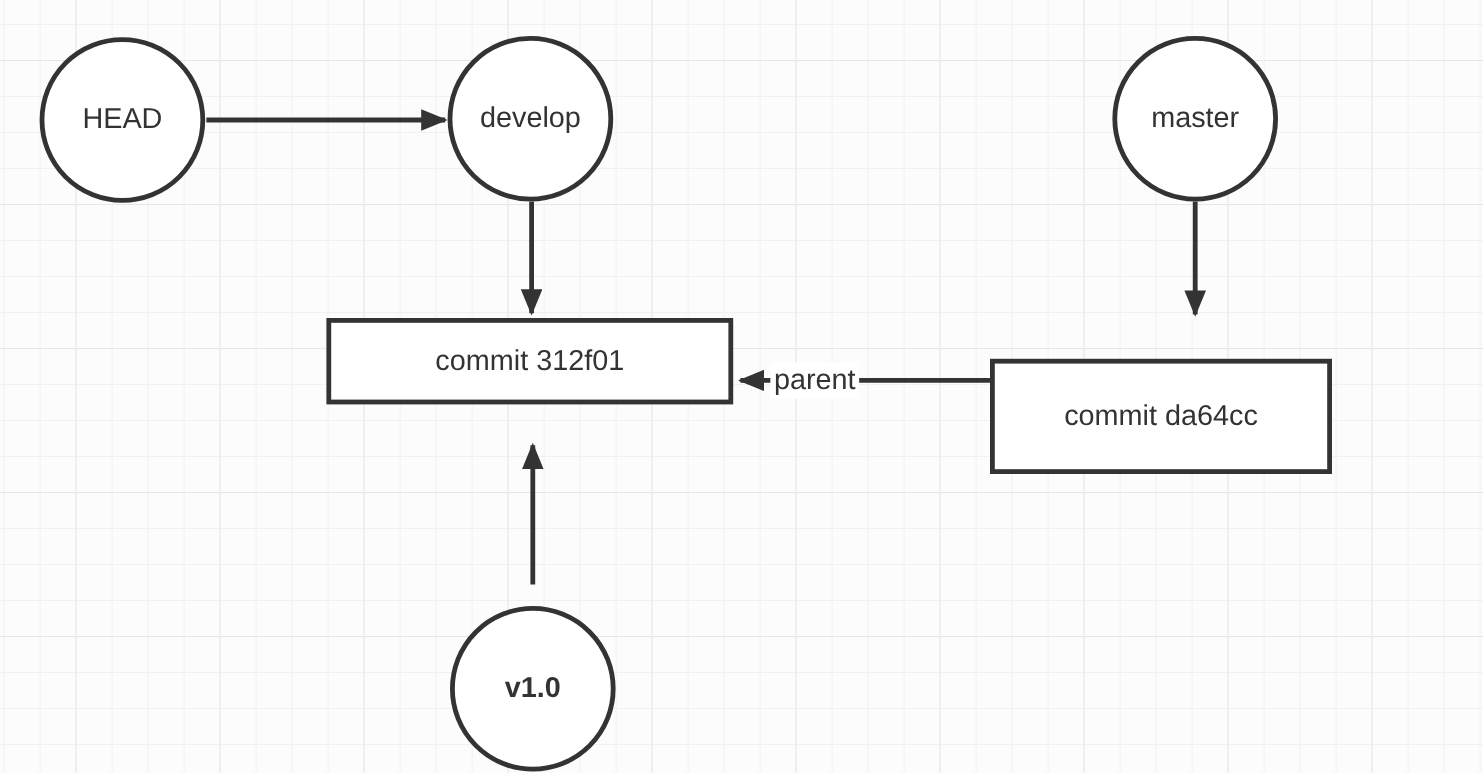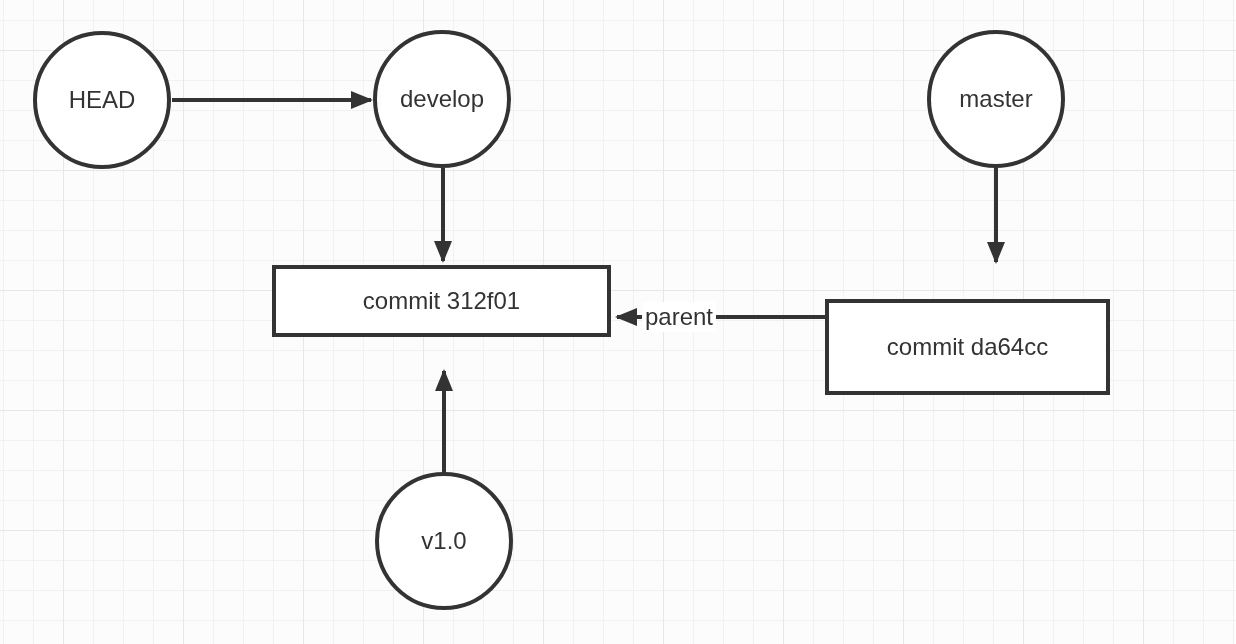--- a/index.html
+++ b/index.html
@@ -41,21 +41,21 @@
     line-height:1;
     color:var(--text);
     z-index:2;
   }
   .ellipse{border-radius:50%;}
   .node-head    {left:33px;  top:31px;  width:138px; height:138px;}
   .node-develop {left:373px; top:30px;  width:138px; height:138px;}
   .node-master  {left:927px; top:30px;  width:138px; height:138px;}
   .node-commit1 {left:272px; top:265px; width:339px; height:72px;}
   .node-commit2 {left:825px; top:266px; width:285px; height:96px;margin-top:33px;}
-  .node-v1      {left:375px; top:472px; width:138px; height:138px;}
+  .node-v1      {left:375px; top:505px; width:138px; height:138px;font-weight:bold;}
   svg.edges{
     position:absolute;
     left:0;top:0;
     width:1236px;height:644px;
     z-index:1;
   }
   .edge{
     stroke:var(--stroke);
     stroke-width:4;
     fill:none;

